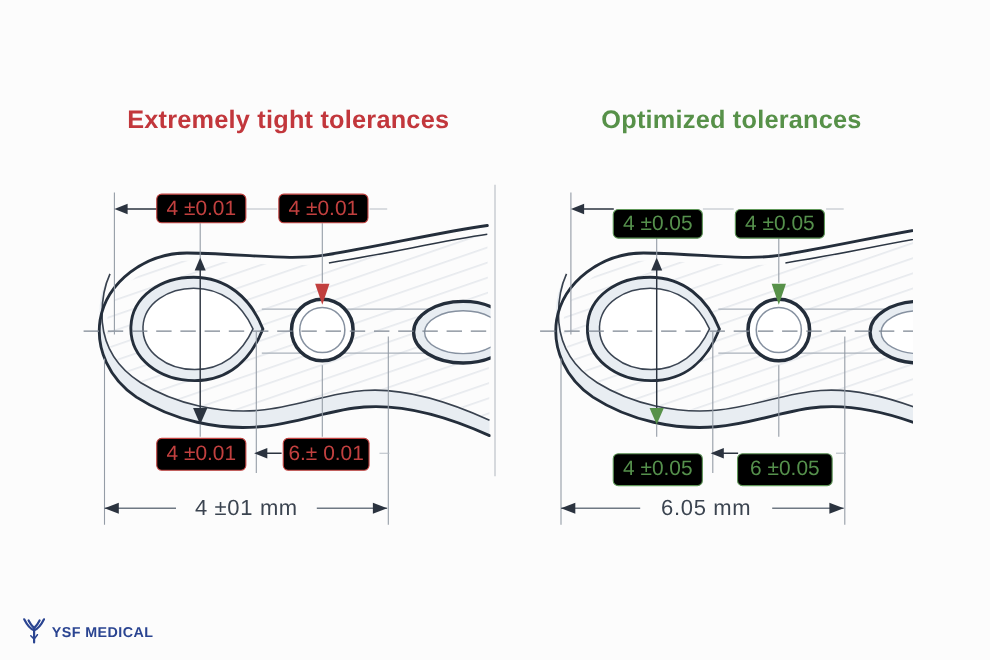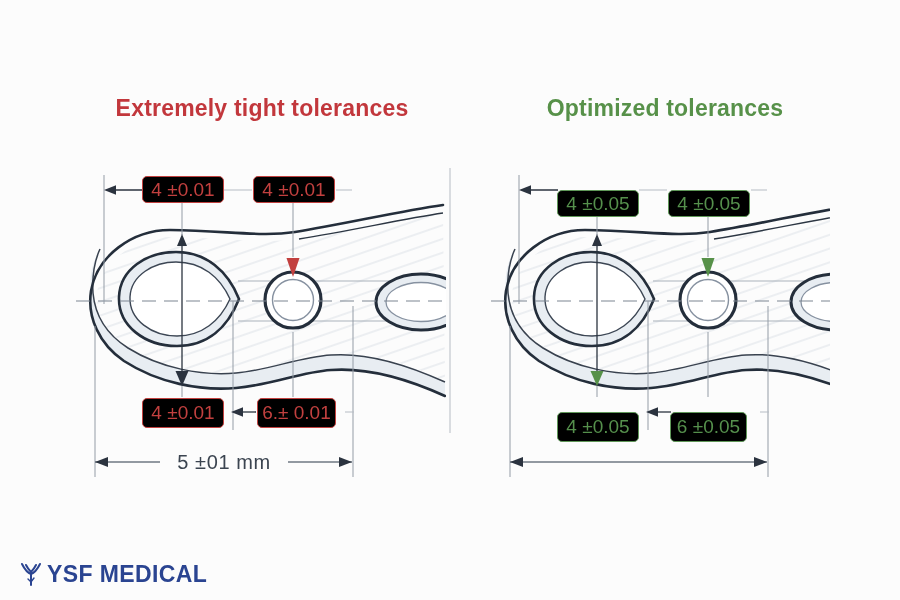--- a/index.html
+++ b/index.html
@@ -29,21 +29,21 @@
     position:absolute;text-align:center;
     background:#fcfcfc;color:#3b4450;
     font-size:20px;letter-spacing:.6px;white-space:nowrap;
     padding:2px 0;
   }
   .logo{
     position:absolute;left:20px;top:561px;
     display:flex;align-items:center;gap:5px;
   }
   .logo-text{
-    color:#2a4491;font-size:23px;font-weight:700;letter-spacing:.4px;
+    color:#2a4491;font-size:13px;font-weight:700;letter-spacing:.4px;
     white-space:nowrap;
   }
   svg{display:block;}
 </style>
 </head>
 <body>
 
 <div class="stage">
 
   <svg width="900" height="600" viewBox="0 0 900 600" aria-hidden="true">
@@ -122,26 +122,27 @@
     <line x1="450" y1="168" x2="450" y2="433" stroke="#c2c7cd" stroke-width="1.2"></line>
   </svg>
 
   <div class="abs panel-title title-green" style="left:520px;top:95px;width:290px;">Optimized tolerances</div>
   <div class="abs panel-title title-red" style="left:112px;top:95px;width:300px;">Extremely tight tolerances</div>
 
   <div class="tol-box tol-red" style="left:142px;top:176px;width:82px;height:27px;">4 ±0.01</div>
   <div class="tol-box tol-red" style="left:253px;top:176px;width:82px;height:27px;">4 ±0.01</div>
   <div class="tol-box tol-red" style="left:142px;top:398px;width:82px;height:30px;">4 ±0.01</div>
   <div class="tol-box tol-red" style="left:257px;top:398px;width:79px;height:30px;">6.± 0.01</div>
-  <div class="dim-label" style="left:160px;top:449px;width:128px;">5 ±01 mm</div>
+  <div class="dim-label" style="left:160px;top:449px;width:128px;">4 ±01 mm</div>
 
   <div class="tol-box tol-green" style="left:557px;top:176px;width:82px;height:27px;">4 ±0.05</div>
   <div class="tol-box tol-green" style="left:668px;top:176px;width:82px;height:27px;">4 ±0.05</div>
   <div class="tol-box tol-green" style="left:557px;top:398px;width:82px;height:30px;">4 ±0.05</div>
-  <div class="tol-box tol-green" style="left:670px;top:398px;width:77px;height:30px;">6 ±0.05</div>
+  <div class="tol-box tol-green" style="left:670px;top:398px;width:87px;height:30px;">6 ±0.05</div>
+  <div class="dim-label" style="left:582px;top:449px;width:120px;">6.05 mm</div>
 
   <div class="logo">
     <svg width="22" height="26" viewBox="0 0 22 26" aria-hidden="true">
       <g fill="none" stroke="#2a4491" stroke-width="2" stroke-linecap="round">
         <path d="M2 2 C5 8 8 11 11 12"></path>
         <path d="M20 2 C17 8 14 11 11 12"></path>
         <path d="M6 3 C8 7 10 9 11 10"></path>
         <path d="M16 3 C14 7 12 9 11 10"></path>
         <path d="M11 12 L11 23"></path>
         <path d="M8 17 L11 20 L14 16" stroke-width="1.4"></path>

